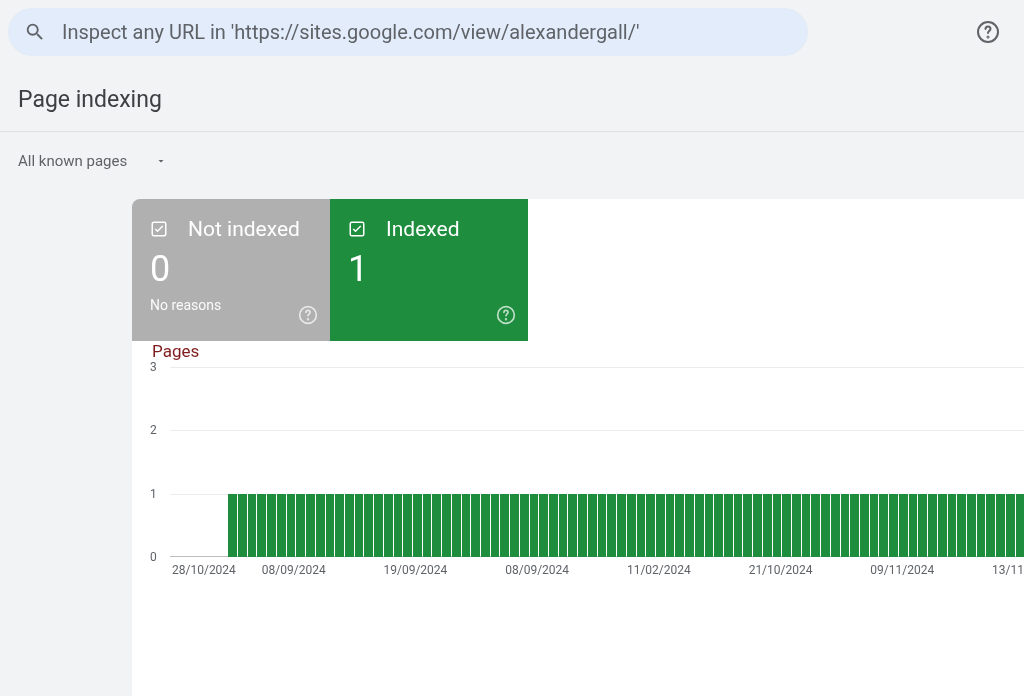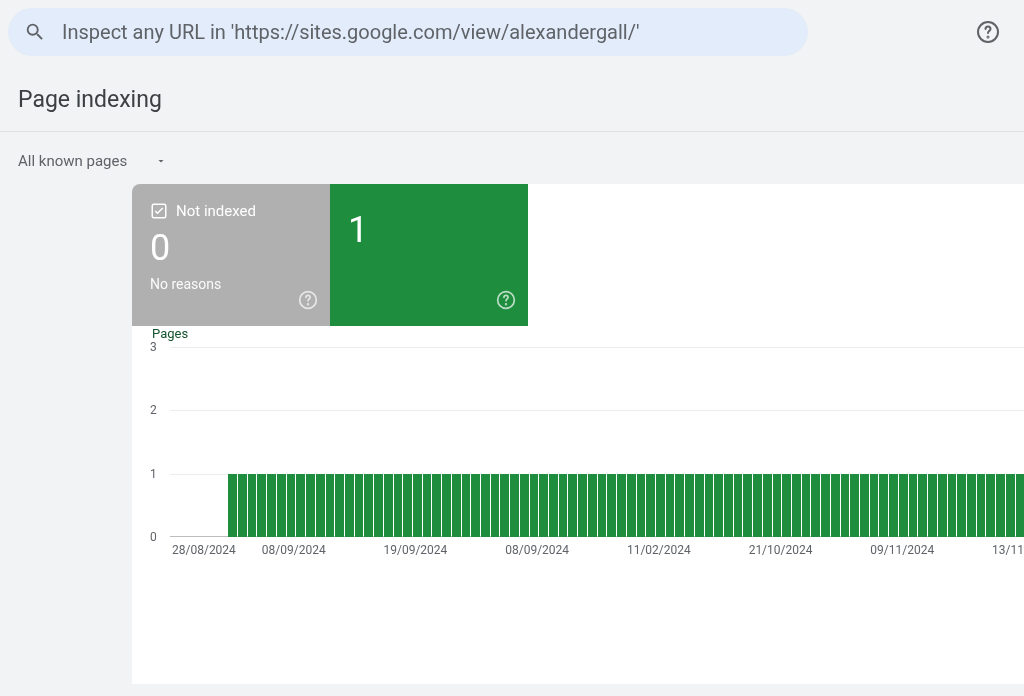--- a/index.html
+++ b/index.html
@@ -46,21 +46,21 @@
     padding: 30px 0 18px 18px;
     font-size: 23px;
     font-weight: 400;
     color: #3c4043;
     border-bottom: 1px solid #e0e0e0;
   }
   .filter-row {
     display:flex;
     align-items:center;
     gap:28px;
-    padding: 20px 0 14px 18px;
+    padding: 20px 0 29px 18px;
     color:#5f6368;
     font-size:15px;
   }
   .filter-caret svg { display:block; }
   .content-card-wrap {
     padding-left: 132px;
   }
   .content-card {
     background:#fff;
     border-radius: 8px 0 0 0;
@@ -81,22 +81,22 @@
     color:#fff;
     border-top-left-radius:8px;
   }
   .tab.indexed {
     background:#1e8e3e;
     color:#fff;
   }
   .tab-head {
     display:flex;
     align-items:center;
-    gap:8px;
-    font-size:15px;
+    gap:20px;
+    font-size:21px;
     font-weight:400;
   }
   .tab-check svg { display:block; }
   .tab-count {
     font-size:36px;
     font-weight:400;
     margin-top:10px;
     line-height:1;
   }
   .tab-sub {
@@ -120,22 +120,22 @@
     width:20px; height:20px;
     border:2px solid #5f6368;
     border-radius:3px;
   }
   .imp-label { font-size:16px; color:#3c4043; }
   .chart-area {
     padding: 0 0 0 20px;
     position:relative;
   }
   .y-title {
-    font-size:13px;
-    color:#14532d;
+    font-size:17px;
+    color:#7f1d1d;
     margin-bottom:6px;
   }
   .plot {
     position:relative;
     height:190px;
     margin-left: -2px;
   }
   .y-tick {
     position:absolute;
     left:0;
@@ -232,20 +232,29 @@
         <span class="tab-help">
           <svg width="20" height="20" viewBox="0 0 24 24" fill="none" stroke="#fff" stroke-width="2">
               <circle cx="12" cy="12" r="10"></circle>
               <path d="M9.5 9a2.5 2.5 0 015 0c0 1.5-2.5 2-2.5 4" stroke-linecap="round"></path>
               <circle cx="12" cy="17" r="0.5" fill="#fff"></circle>
             </svg>
         </span>
       </div>
 
       <div class="tab indexed">
+        <div class="tab-head">
+          <span class="tab-check">
+            <svg width="18" height="18" viewBox="0 0 24 24" fill="none" stroke="#fff" stroke-width="2">
+                <rect x="3" y="3" width="18" height="18" rx="2"></rect>
+                <path d="M7 12l3 3 7-7"></path>
+              </svg>
+          </span>
+          <span>Indexed</span>
+        </div>
         <div class="tab-count">1</div>
         <span class="tab-help">
           <svg width="20" height="20" viewBox="0 0 24 24" fill="none" stroke="#fff" stroke-width="2">
               <circle cx="12" cy="12" r="10"></circle>
               <path d="M9.5 9a2.5 2.5 0 015 0c0 1.5-2.5 2-2.5 4" stroke-linecap="round"></path>
               <circle cx="12" cy="17" r="0.5" fill="#fff"></circle>
             </svg>
         </span>
       </div>
     </div>
@@ -347,21 +356,21 @@
             <div class="bar" style="height: 33.3333%; background: rgb(30, 142, 62);"></div>
             <div class="bar" style="height: 33.3333%; background: rgb(30, 142, 62);"></div>
             <div class="bar" style="height: 33.3333%; background: rgb(30, 142, 62);"></div>
             <div class="bar" style="height: 33.3333%; background: rgb(30, 142, 62);"></div>
             <div class="bar" style="height: 33.3333%; background: rgb(30, 142, 62);"></div>
             <div class="bar" style="height: 33.3333%; background: rgb(30, 142, 62);"></div>
             <div class="bar" style="height: 33.3333%; background: rgb(30, 142, 62);"></div>
           </div>
         </div>
       <div class="x-axis" id="xaxis">
-          <div class="x-tick" style="left: 0%; transform: translateX(0px);">28/08/2024</div>
+          <div class="x-tick" style="left: 0%; transform: translateX(0px);">28/10/2024</div>
           <div class="x-tick" style="left: 14.2857%;">08/09/2024</div>
           <div class="x-tick" style="left: 28.5714%;">19/09/2024</div>
           <div class="x-tick" style="left: 42.8571%;">08/09/2024</div>
           <div class="x-tick" style="left: 57.1429%;">11/02/2024</div>
           <div class="x-tick" style="left: 71.4286%;">21/10/2024</div>
           <div class="x-tick" style="left: 85.7143%;">09/11/2024</div>
           <div class="x-tick" style="left: 100%;">13/11/2024</div>
         </div>
     </div>
 

